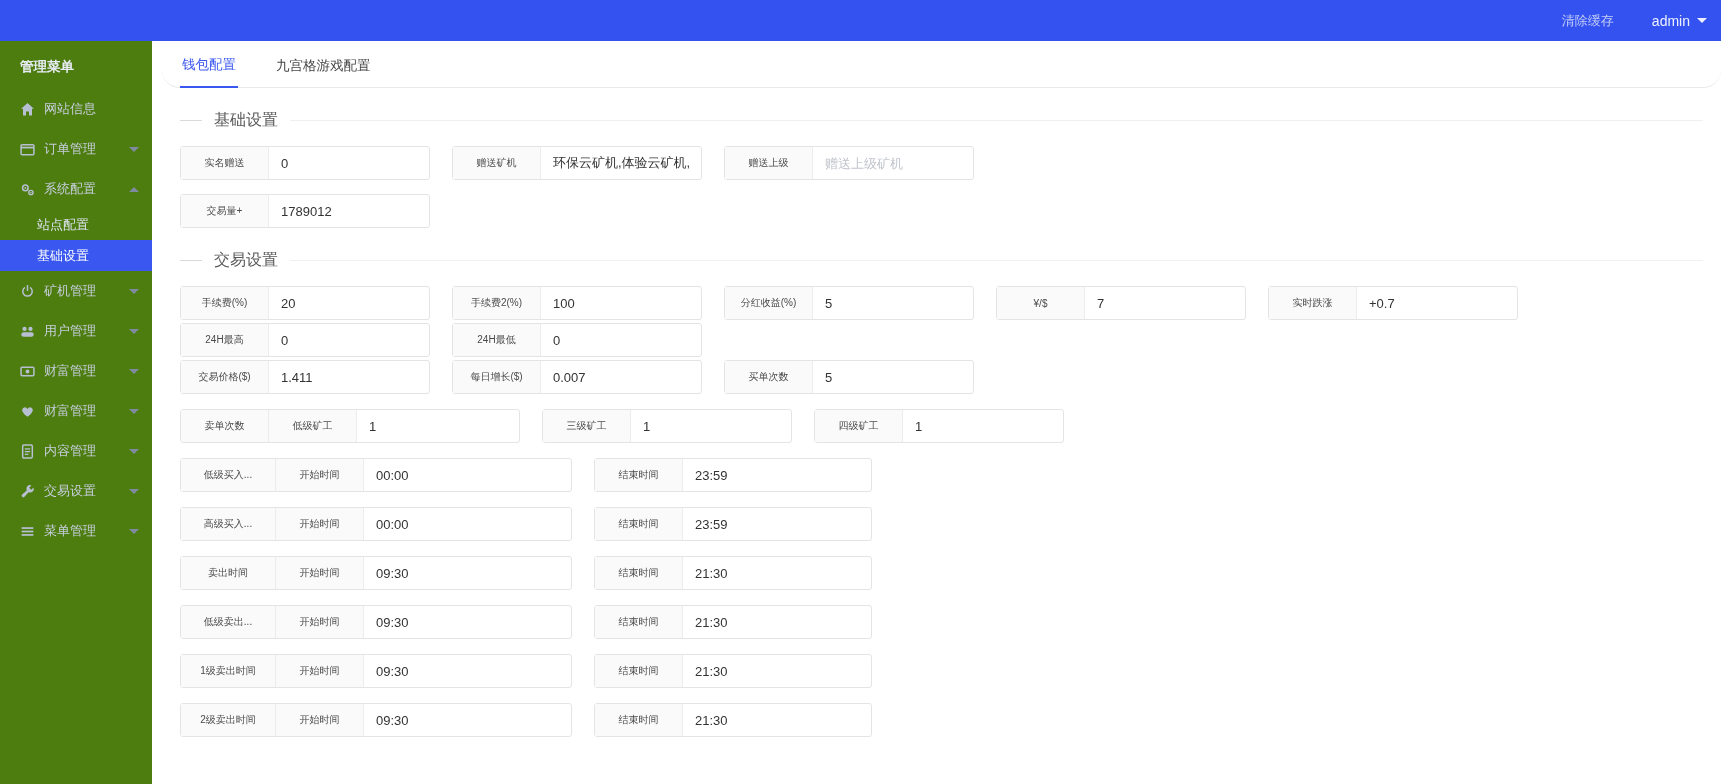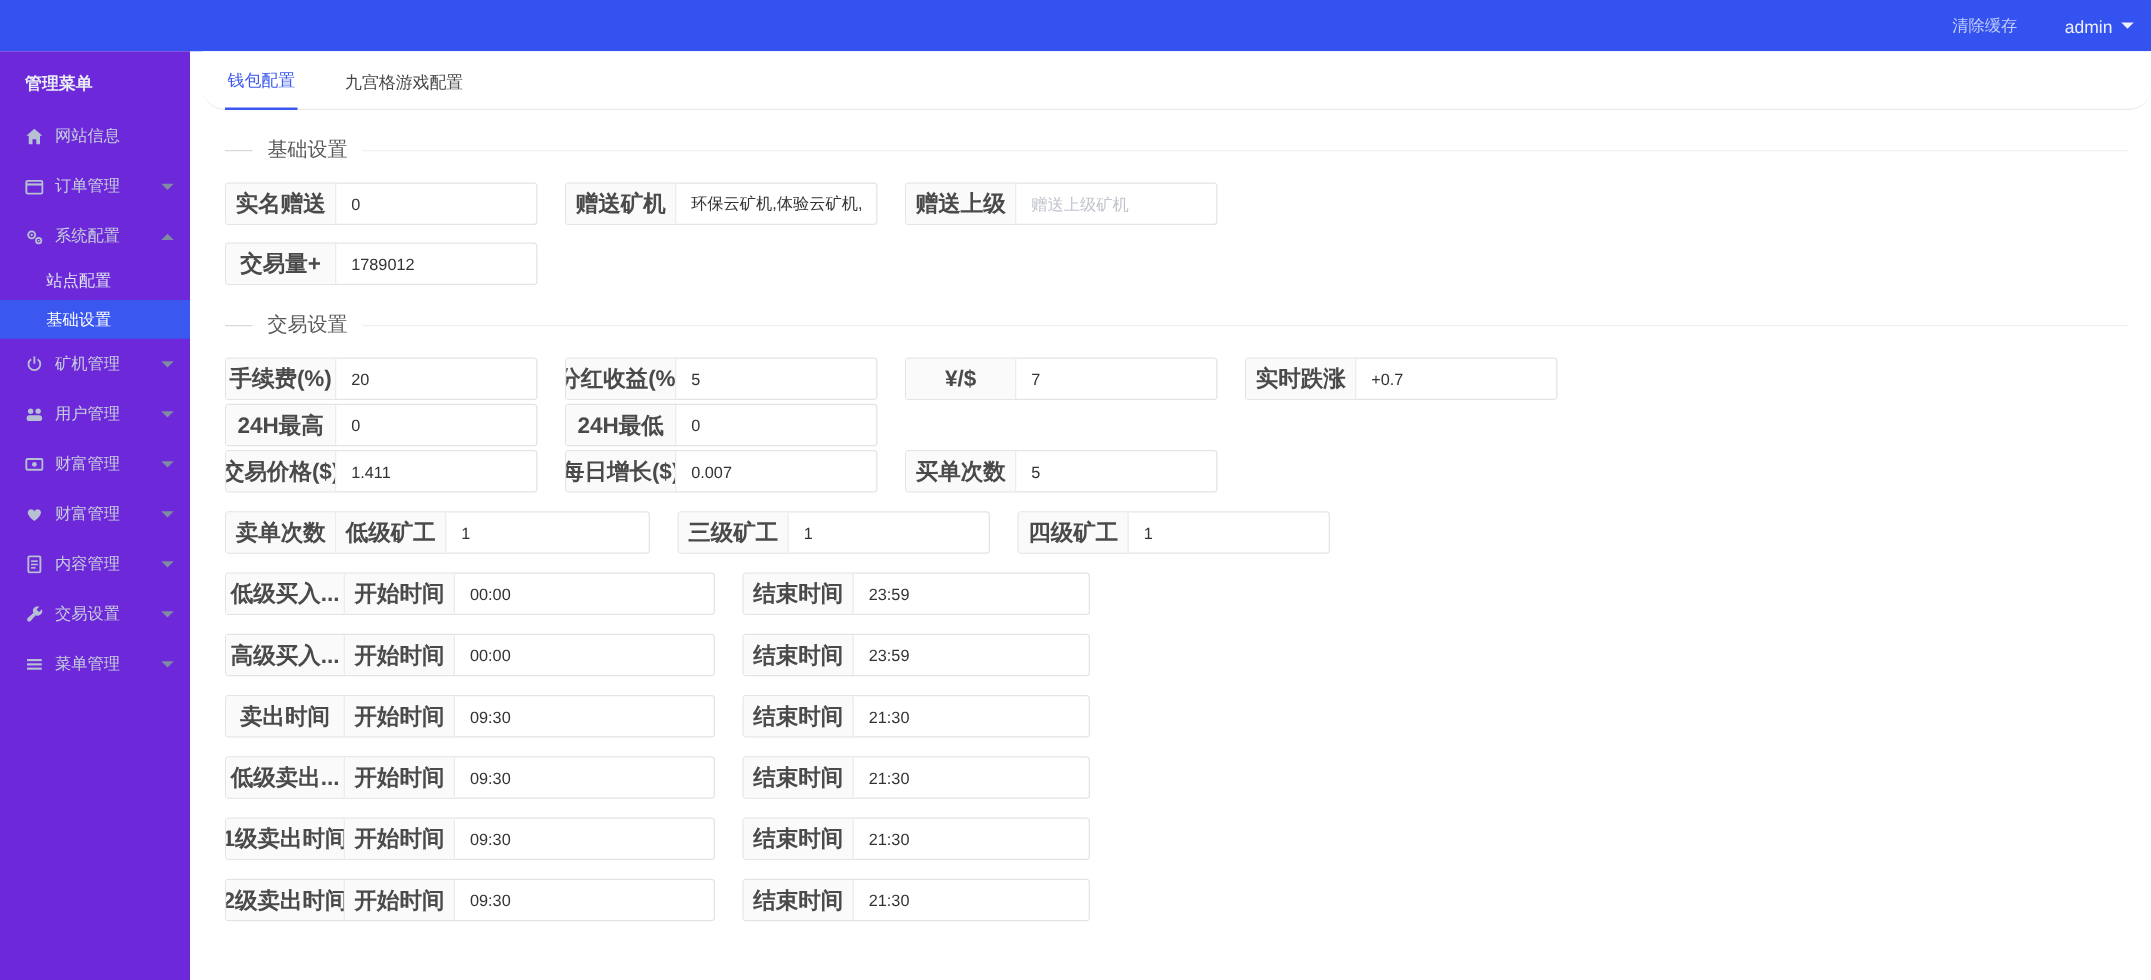--- a/index.html
+++ b/index.html
@@ -22,21 +22,21 @@
   .user-menu { color: #eef1fd; font-size: 14px; display: flex; align-items: center; gap: 7px; cursor: pointer; }
   .caret-down {
     width: 0; height: 0; display: inline-block;
     border-left: 5px solid transparent; border-right: 5px solid transparent;
     border-top: 5px solid #eef1fd;
   }
 
   
   .sidebar {
     position: absolute; top: 41px; left: 0; bottom: 0; width: 152px;
-    background: #6d28d9;
+    background: #4d7c0f;
   }
   .menu-header {
     color: #e8ecf4; font-weight: 600; font-size: 13.5px;
     padding: 17px 0 13px 20px;
   }
   .nav-item {
     height: 40px; display: flex; align-items: center;
     padding: 0 13px 0 20px; color: #c6cfdd; font-size: 13px; cursor: pointer;
   }
   .nav-item .nav-icon { width: 15px; height: 15px; margin-right: 9px; flex: none; display: flex; }
@@ -86,23 +86,22 @@
     margin-right: 22px; flex: none;
   }
   .w250 { width: 250px; }
   .w340 { width: 340px; }
   .w392 { width: 392px; }
   .w278 { width: 278px; }
   .cell-label {
     width: 88px; flex: none;
     display: flex; align-items: center; justify-content: center;
     background: #fafafa; border-right: 1px solid #ececec;
-    color: #4a4a4a; font-size: 18px; white-space: nowrap; overflow: hidden;
+    color: #4a4a4a; font-size: 10px; white-space: nowrap; overflow: hidden;
     padding: 0 5px;
-    font-weight: bold;
   }
   .cell-label.name { width: 95px; text-align: center; }
   .group input {
     flex: 1; min-width: 0; border: none; outline: none; background: transparent;
     padding: 0 12px; font-size: 13px; color: #333;
     font-family: "Liberation Sans", sans-serif;
   }
   .group input::placeholder { color: #c0c4cc; }
 </style>
 </head>
@@ -271,20 +270,24 @@
   </div>
 
   <div class="section-title">交易设置</div>
 
   <div class="row tight">
     <div class="group w250">
       <span class="cell-label">手续费(%)</span>
       <input value="20" style="">
     </div>
     <div class="group w250">
+      <span class="cell-label">手续费2(%)</span>
+      <input value="100" style="">
+    </div>
+    <div class="group w250">
       <span class="cell-label">分红收益(%)</span>
       <input value="5" style="">
     </div>
     <div class="group w250">
       <span class="cell-label">¥/$</span>
       <input value="7" style="">
     </div>
     <div class="group w250">
       <span class="cell-label">实时跌涨</span>
       <input value="+0.7" style="">

